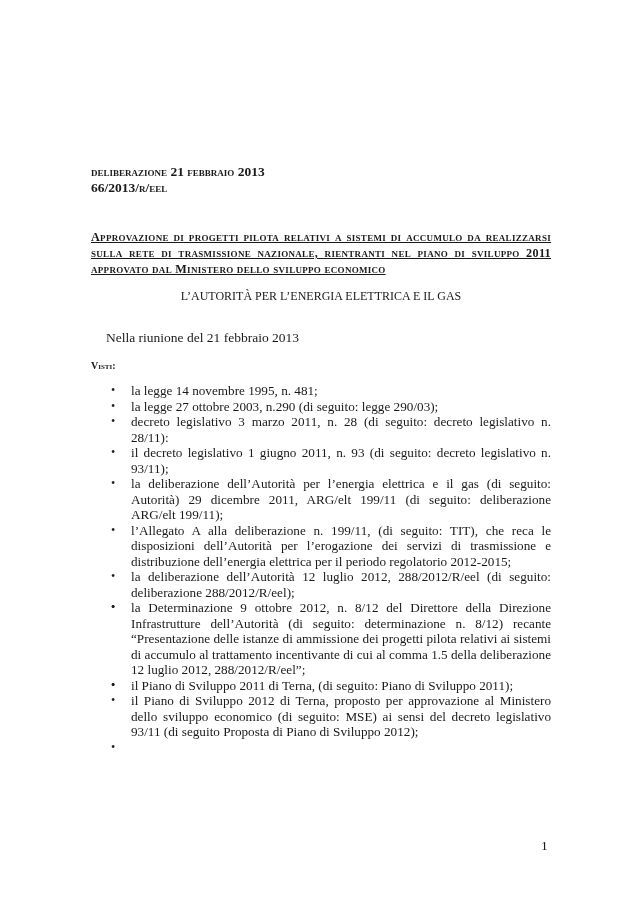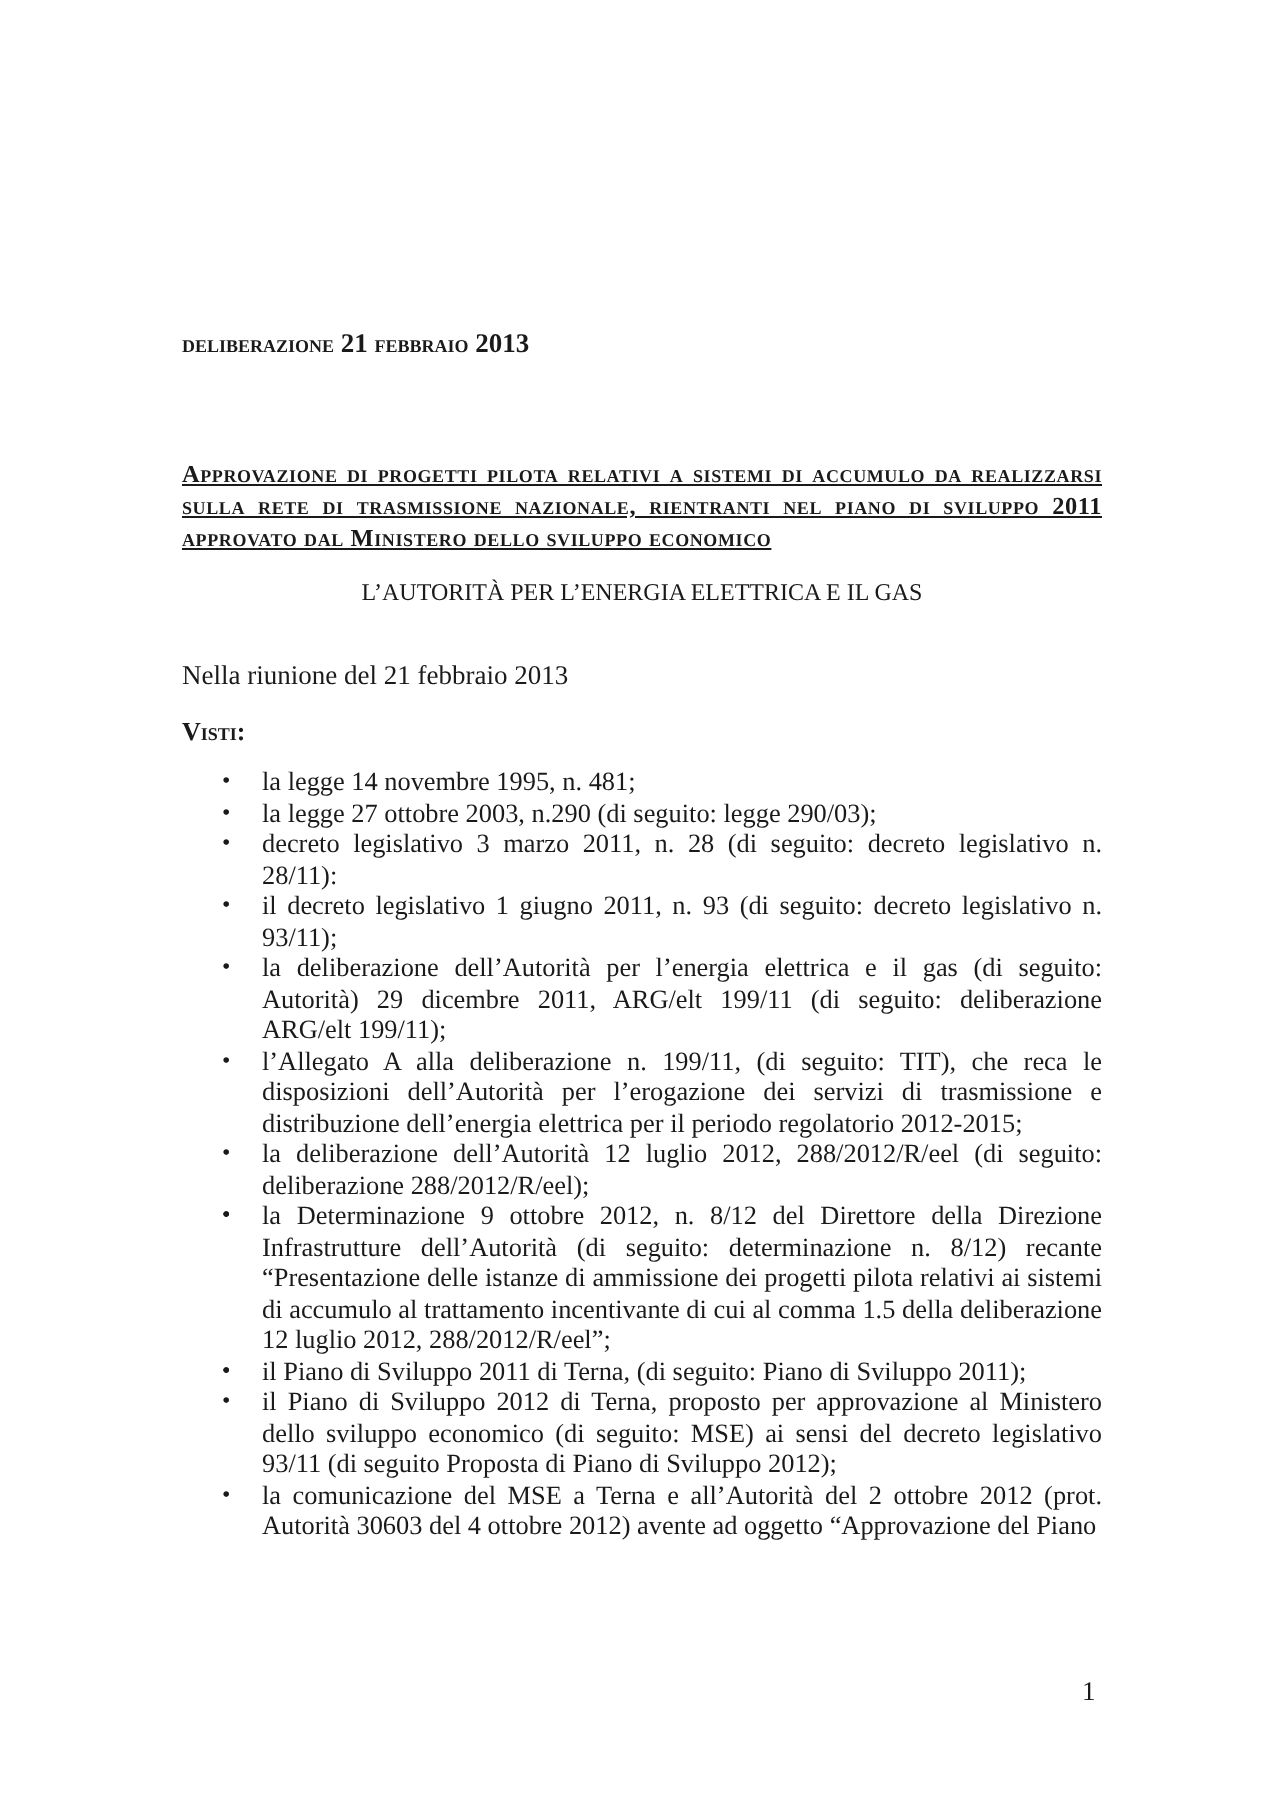--- a/index.html
+++ b/index.html
@@ -54,29 +54,29 @@
       left: 0;
       width: 460px;
       text-align: center;
       font-weight: normal;
       font-size: 12px;
       line-height: 18px;
     }
     .meeting {
       position: absolute;
       top: 330px;
-      left: 0;
+      left: 15px;
       font-size: 13.5px;
       line-height: 16px;
     }
     .visti {
       position: absolute;
       top: 358px;
       left: 0;
-      font-size: 13px;
+      font-size: 10px;
       font-weight: bold;
       font-variant: small-caps;
       line-height: 16px;
     }
     ul.items {
       position: absolute;
       top: 383px;
       left: 0;
       width: 460px;
       margin: 0;
@@ -105,20 +105,21 @@
       line-height: 16px;
     }
   </style>
 </head>
 <body>
 
 <div class="page">
 
   <div class="header-block">
     <div class="smallcaps">deliberazione 21 febbraio 2013</div>
+    <div class="smallcaps">66/2013/r/eel</div>
   </div>
 
   <div class="title-block">Approvazione di progetti pilota relativi a sistemi di accumulo da realizzarsi sulla rete di trasmissione nazionale, rientranti nel piano di sviluppo 2011 approvato dal Ministero dello sviluppo economico</div>
 
   <div class="authority">L’AUTORITÀ PER L’ENERGIA ELETTRICA E IL GAS</div>
 
   <div class="meeting">Nella riunione del 21 febbraio 2013</div>
 
   <div class="visti">Visti:</div>
 
@@ -128,18 +129,18 @@
     <li><span class="bullet">•</span><span>decreto legislativo 3 marzo 2011, n. 28 (di seguito: decreto legislativo n. 28/11):</span></li>
     <li><span class="bullet">•</span><span>il decreto legislativo 1 giugno 2011, n. 93 (di seguito: decreto legislativo n. 93/11);</span></li>
     <li><span class="bullet">•</span><span>la deliberazione dell’Autorità per l’energia elettrica e il gas (di seguito: Autorità) 29 dicembre 2011, ARG/elt 199/11 (di seguito: deliberazione ARG/elt 199/11);</span></li>
     <li><span class="bullet">•</span><span>l’Allegato A alla deliberazione n. 199/11, (di seguito: TIT), che reca le disposizioni dell’Autorità per l’erogazione dei servizi di trasmissione e distribuzione dell’energia elettrica per il periodo regolatorio 2012-2015;</span></li>
     <li><span class="bullet">•</span><span>la deliberazione dell’Autorità 12 luglio 2012, 288/2012/R/eel (di seguito: deliberazione 288/2012/R/eel);</span></li>
     <li><span class="bullet">•</span></li>
     <li><span class="bullet">•</span><span>la Determinazione 9 ottobre 2012, n. 8/12 del Direttore della Direzione Infrastrutture dell’Autorità (di seguito: determinazione n. 8/12) recante “Presentazione delle istanze di ammissione dei progetti pilota relativi ai sistemi di accumulo al trattamento incentivante di cui al comma 1.5 della deliberazione 12 luglio 2012, 288/2012/R/eel”;</span></li>
     <li><span class="bullet">•</span></li>
     <li><span class="bullet">•</span><span>il Piano di Sviluppo 2011 di Terna, (di seguito: Piano di Sviluppo 2011);</span></li>
     <li><span class="bullet">•</span><span>il Piano di Sviluppo 2012 di Terna, proposto per approvazione al Ministero dello sviluppo economico (di seguito: MSE) ai sensi del decreto legislativo 93/11 (di seguito Proposta di Piano di Sviluppo 2012);</span></li>
-    <li><span class="bullet">•</span><span>la comunicazione del MSE a Terna e all’Autorità del 2 ottobre 2012 (prot. Autorità 30603 del 4 ottobre 2012) avente ad oggetto “Approvazione del Piano</span></li>
+    <li><span class="bullet">•</span></li>
   </ul>
 
 </div>
 
 <div class="page-number">1</div>
 
 </body></html>

